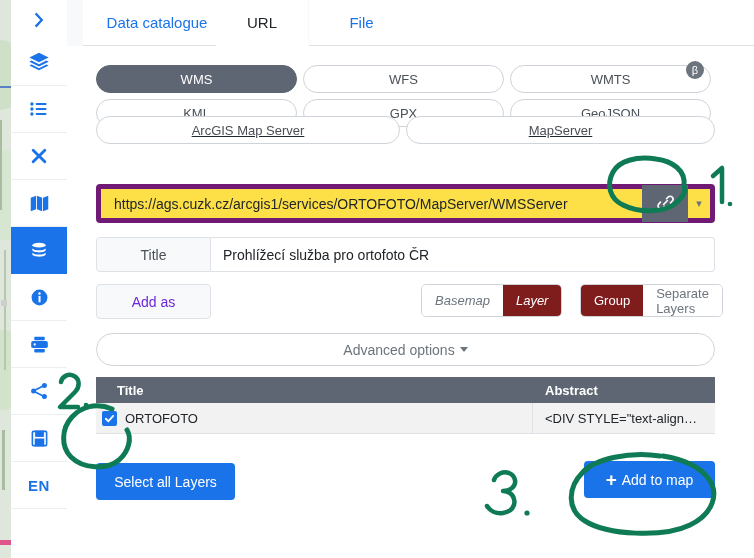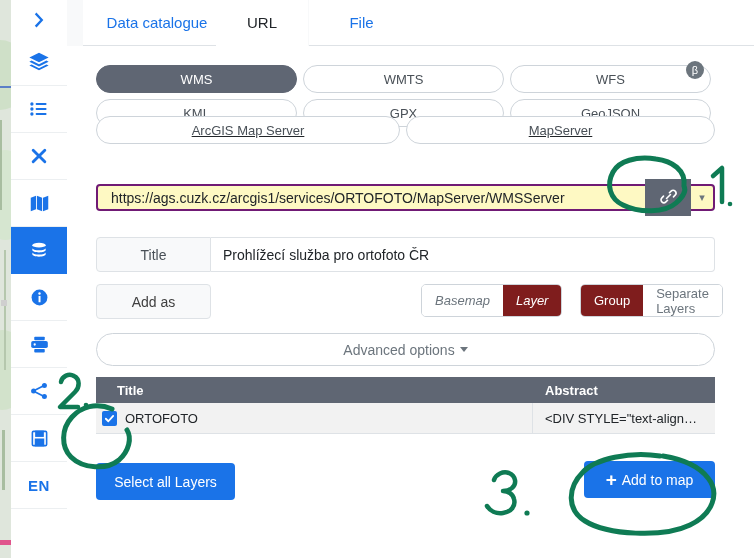--- a/index.html
+++ b/index.html
@@ -79,22 +79,22 @@
   #beta-badge{
     position:absolute;left:619px;top:15px;
     width:18px;height:18px;border-radius:9px;background:#6c757d;
     color:#ffffff;font-size:11px;
     display:flex;align-items:center;justify-content:center;
     z-index:6;
   }
 
   
   #url-row{
-    position:absolute;left:29px;top:138px;width:619px;height:27px;
-    border:2px solid #701a75;border-radius:4px;background:#fef9c3;
+    position:absolute;left:29px;top:138px;width:619px;height:39px;
+    border:5px solid #701a75;border-radius:4px;background:#fde047;
     box-sizing:border-box;display:flex;align-items:center;
   }
   #url-input{
     flex:1;border:none;outline:none;background:transparent;
     font-family:"Liberation Sans", sans-serif;font-size:14px;color:#212529;
     padding-left:13px;height:37px;
   }
   #url-link-btn{
     width:46px;height:37px;background:#5f6673;
     display:flex;align-items:center;justify-content:center;
@@ -118,21 +118,21 @@
   #title-value{
     flex:1;height:35px;border:1px solid #dee2e6;border-left:none;border-radius:0 4px 4px 0;
     background:#ffffff;color:#212529;font-size:14px;
     display:flex;align-items:center;padding-left:12px;box-sizing:border-box;
   }
 
   
   #addas-row{position:absolute;left:29px;top:238px;width:619px;height:35px;}
   #addas-label{
     position:absolute;left:0;top:0;width:115px;height:35px;
-    border:1px solid #dee2e6;border-radius:4px;background:#f8f9fa;color:#404040;font-size:14px;
+    border:1px solid #dee2e6;border-radius:4px;background:#f8f9fa;color:#6d28d9;font-size:14px;
     display:flex;align-items:center;justify-content:center;box-sizing:border-box;
   }
   .seg{
     position:absolute;top:0;height:33px;display:flex;
     border:1px solid #ced4da;border-radius:5px;overflow:hidden;box-sizing:border-box;
   }
   .seg-item{
     display:flex;align-items:center;justify-content:center;
     font-size:13px;color:#6c757d;background:#ffffff;padding:0 13px;
   }
@@ -316,24 +316,24 @@
   <div id="tab-rest"></div>
 </div>
 
 <div id="panel">
 
   <div class="svc-row" style="left:29px;top:19px;width:619px;">
     <div class="svc-btn sel" style="width:201px;">
         <span>WMS</span>
       </div>
     <div class="svc-btn" style="width:201px;">
+        <span>WFS</span>
+      </div>
+    <div class="svc-btn" style="width:201px;">
         <span>WMTS</span>
-      </div>
-    <div class="svc-btn" style="width:201px;">
-        <span>WFS</span>
       </div>
   </div>
 
   <div class="svc-row" style="left:29px;top:53px;width:619px;">
     <div class="svc-btn" style="width:201px;">
         <span>KML</span>
       </div>
     <div class="svc-btn" style="width:201px;">
         <span>GPX</span>
       </div>

